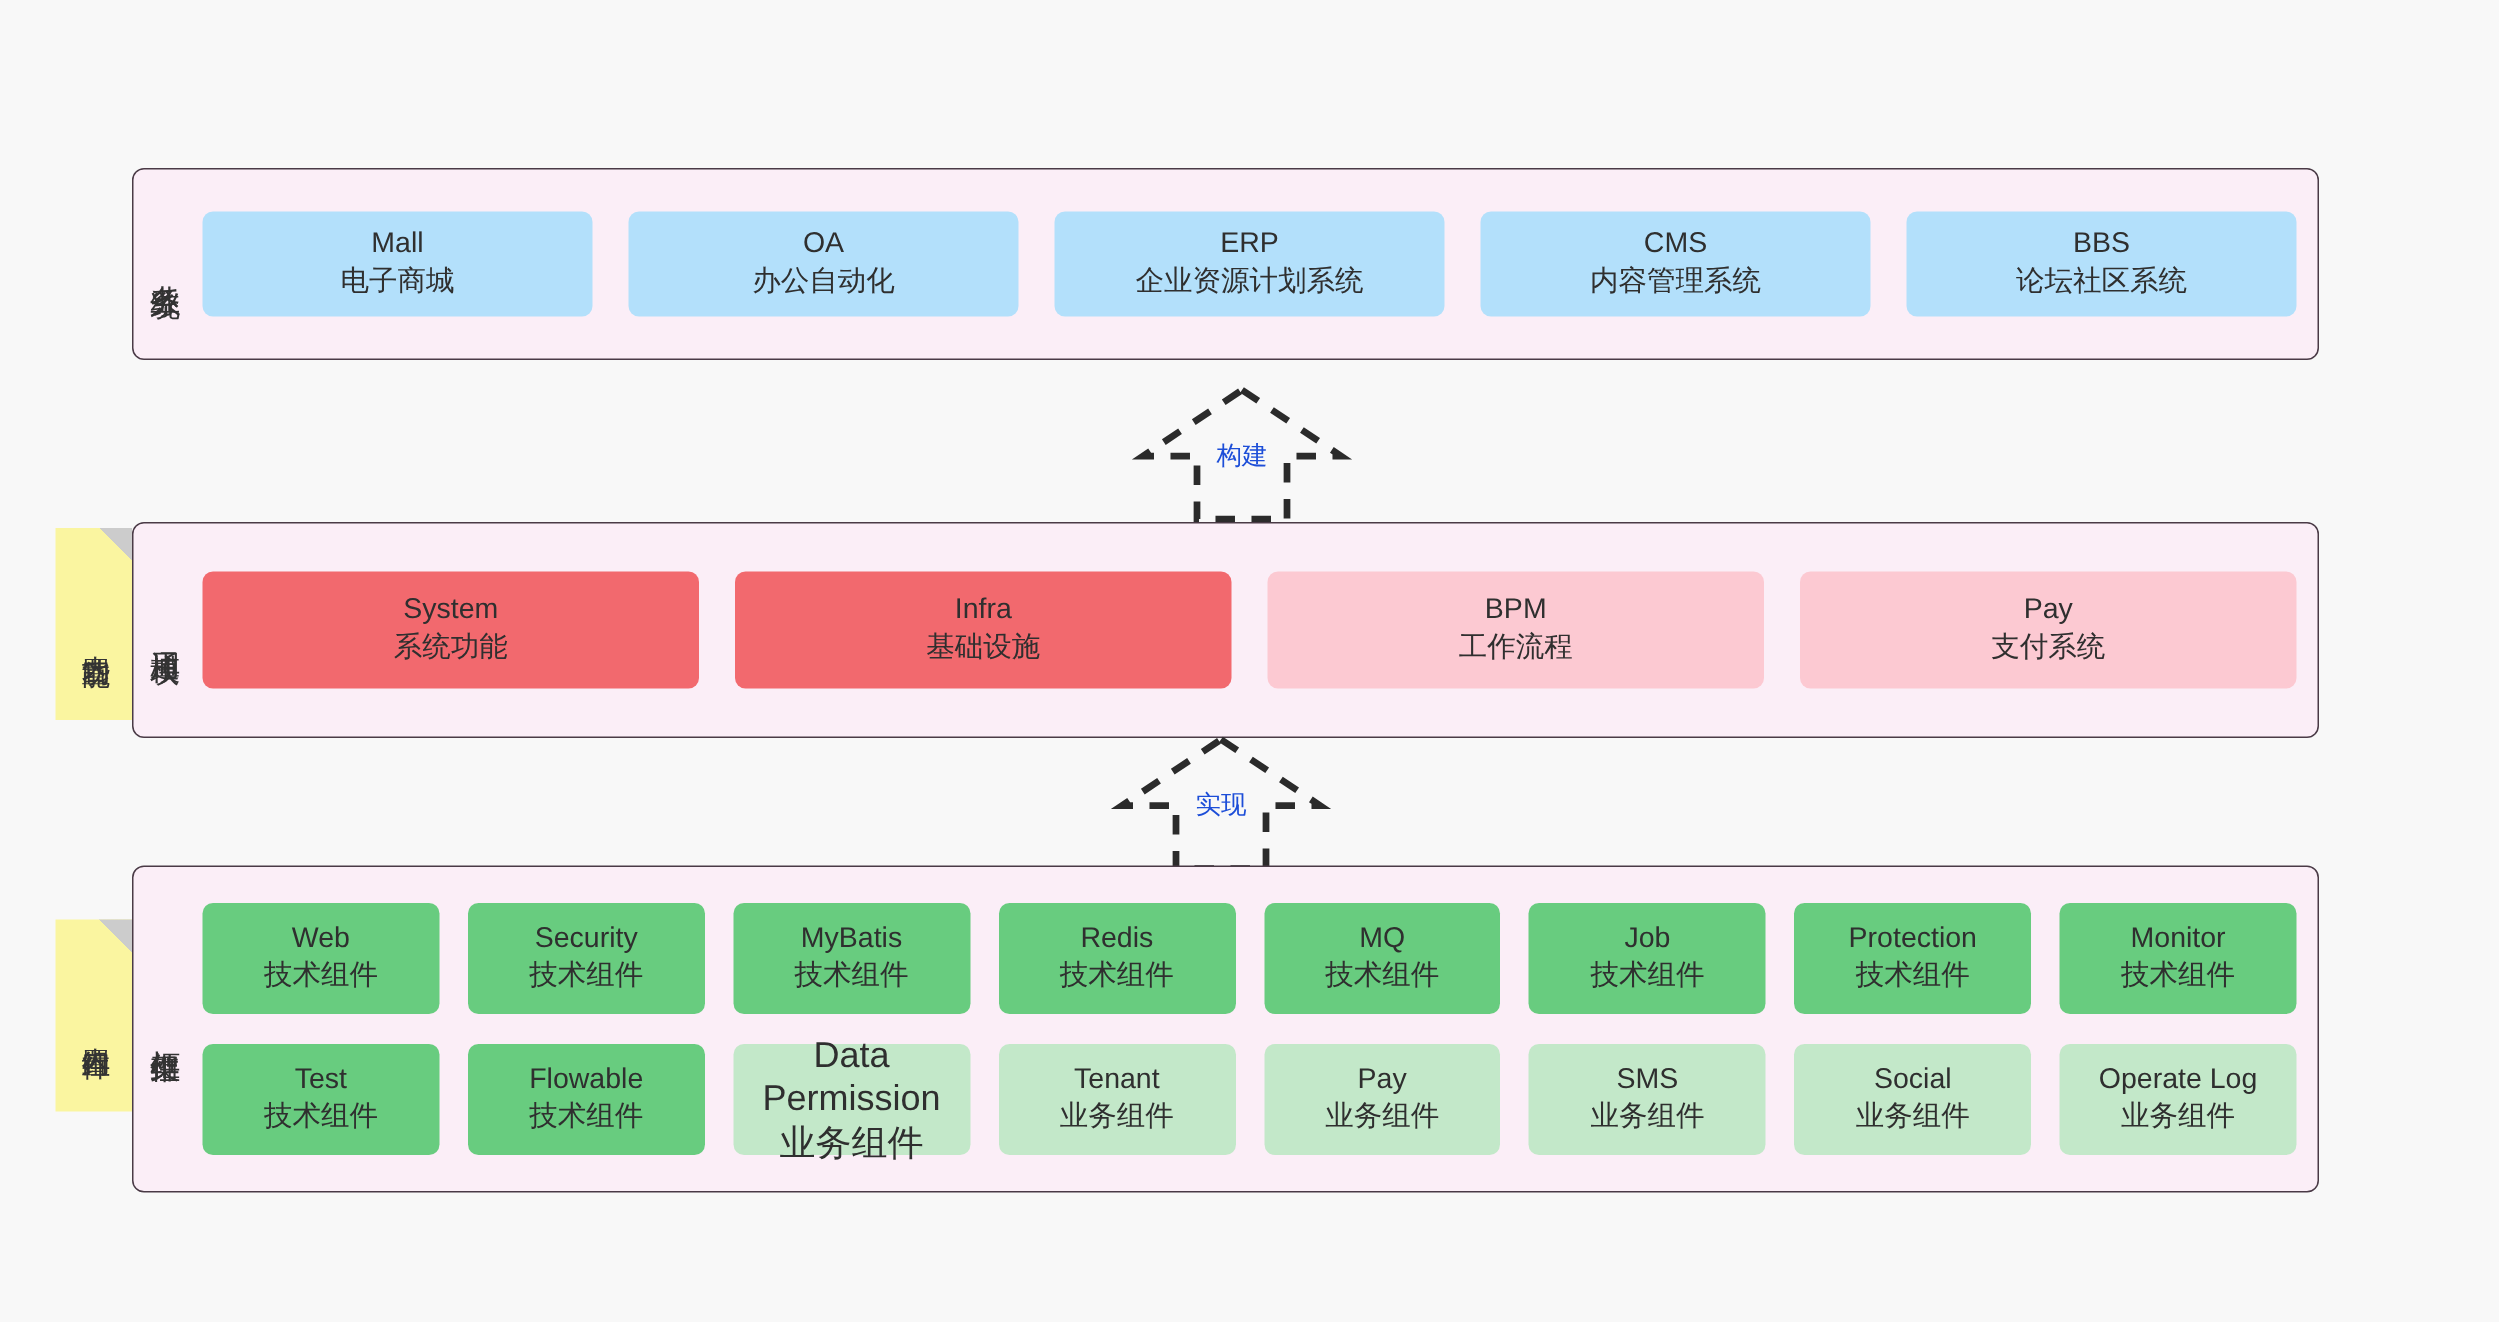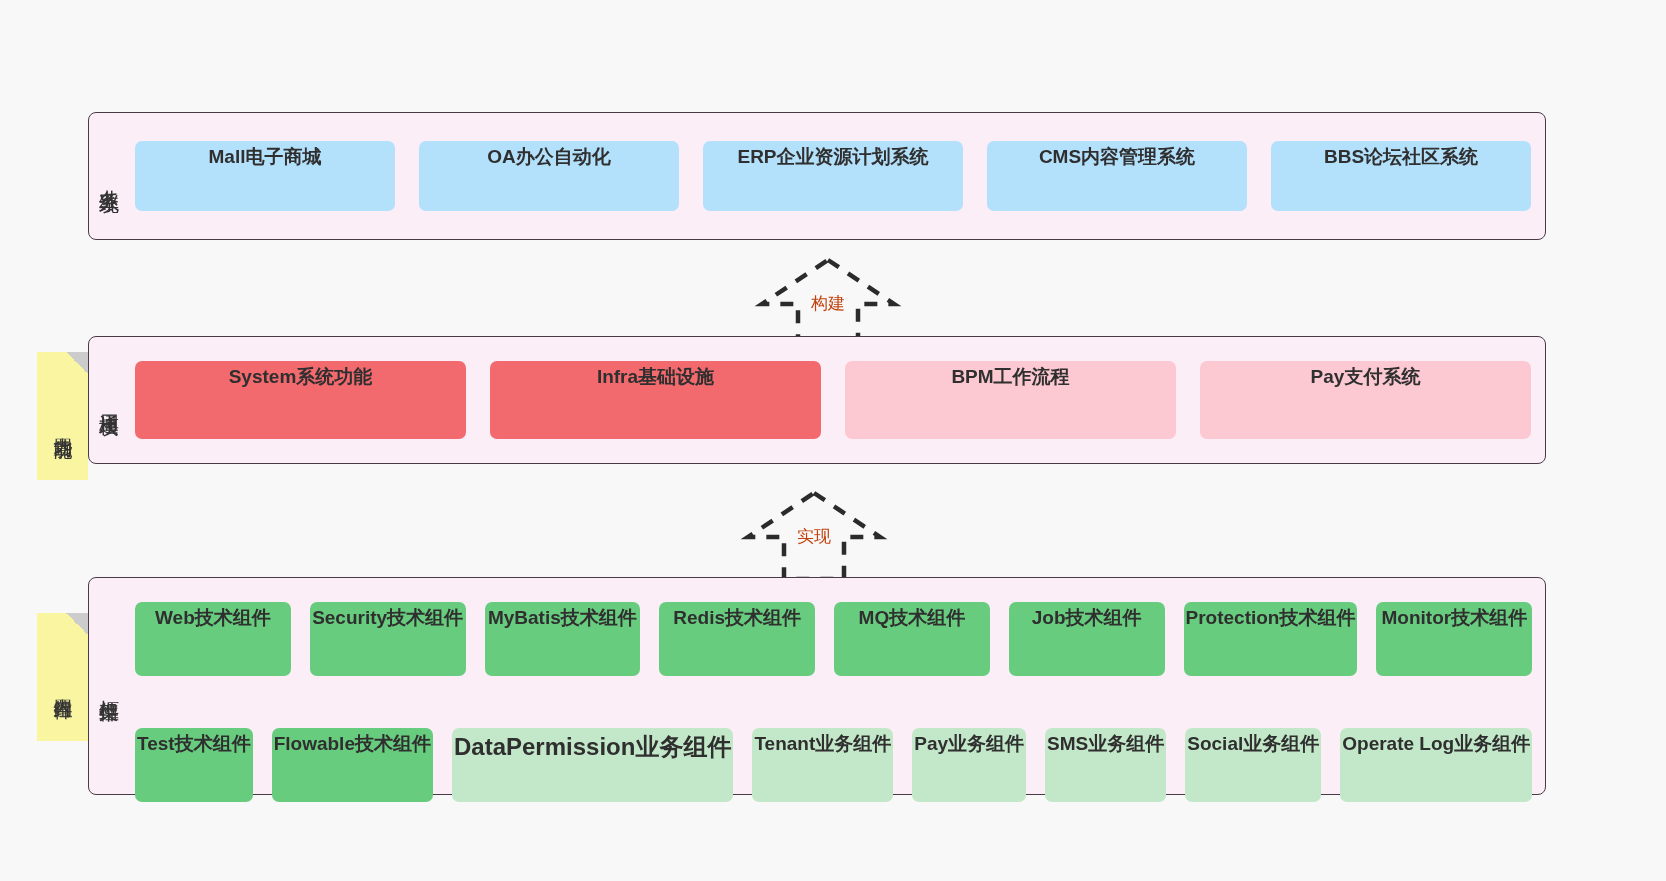--- a/index.html
+++ b/index.html
@@ -49,50 +49,50 @@
   }
   .row{
     display:flex;
     gap:26px;
     align-items:stretch;
   }
   .cell{
     flex:1 1 0;
     border-radius:7px;
     display:flex;
-    flex-direction:row;
+    flex-direction:column;
+    align-items:center;
     justify-content:center;
     font-size:19px;
     line-height:1.3;
     color:#2f2f2f;
     text-align:center;
     box-sizing:border-box;
     padding:4px 2px;
     white-space:nowrap;
-    font-weight:bold;
   }
   .cell .ln{display:block;}
 
   
   .c-blue      {background:#b3e0fb;}
   .c-red       {background:#f2696e;}
   .c-pink      {background:#fcc9d2;}
   .c-green     {background:#68cc7f;}
   .c-greenlight{background:#c3e8c9;}
 
   
   #layer-business {left:88px; top:112px;  width:1458px; height:128px;}
-  #layer-modules  {left:88px; top:336px;  width:1458px; height:128px;}
+  #layer-modules  {left:88px; top:348px;  width:1458px; height:144px;}
   #layer-framework{left:88px; top:577px;  width:1458px; height:218px;}
 
   #layer-business .row .cell {height:70px;}
   #layer-modules  .row .cell {height:78px;}
   #layer-framework .row .cell{height:74px;}
   #layer-framework .layer-body{gap:20px;padding:0 14px 0 6px;}
-  #layer-framework .row{gap:19px;margin-top:32px;}
+  #layer-framework .row{gap:19px;}
   #layer-business .row{gap:24px;}
   #layer-modules .row{gap:24px;}
 
   
   .cell.three{font-size:24px;line-height:1.22;}
 
   
   .note{
     position:absolute;
     background:#faf5a0;
@@ -119,21 +119,21 @@
   #note-framework{left:37px; top:613px; width:51px; height:128px;}
 
   
   .arrow{position:absolute;}
   .arrow svg{display:block;overflow:visible;}
   .arrow .label{
     position:absolute;
     left:50%;
     transform:translateX(-50%);
     font-size:17px;
-    color:#c2410c;
+    color:#1d4ed8;
     background:#f8f8f8;
     padding:0 3px;
     white-space:nowrap;
   }
   #arrow-build {left:758px; top:256px; width:140px; height:92px;}
   #arrow-build .label{top:36px;}
   #arrow-impl  {left:744px; top:489px; width:140px; height:92px;text-decoration:underline;}
   #arrow-impl .label{top:36px;}
 </style>
 </head>

